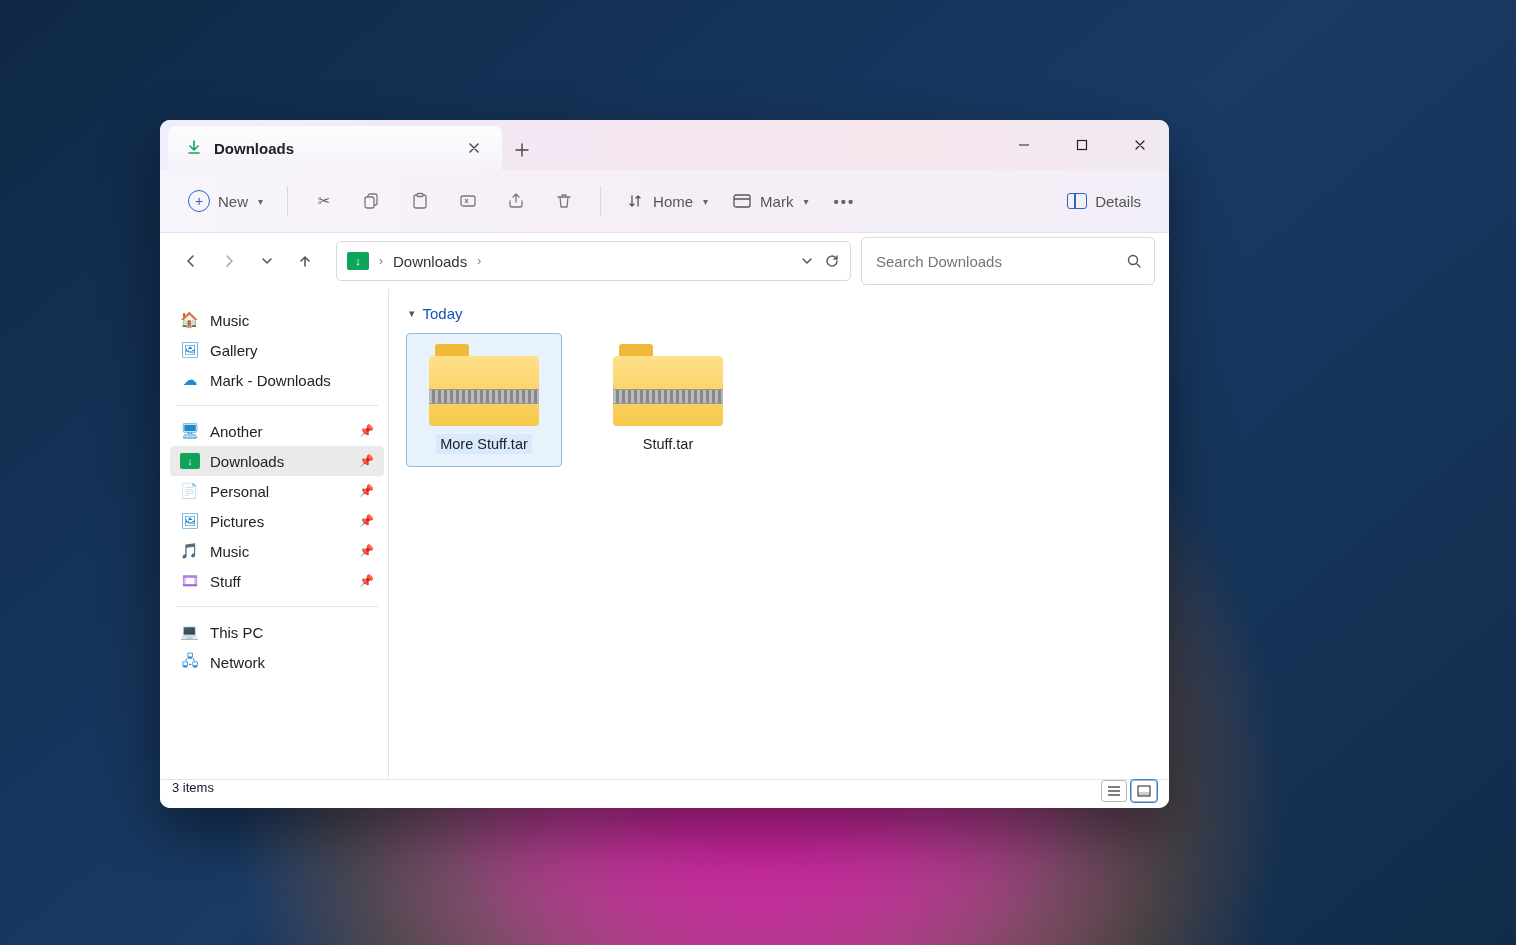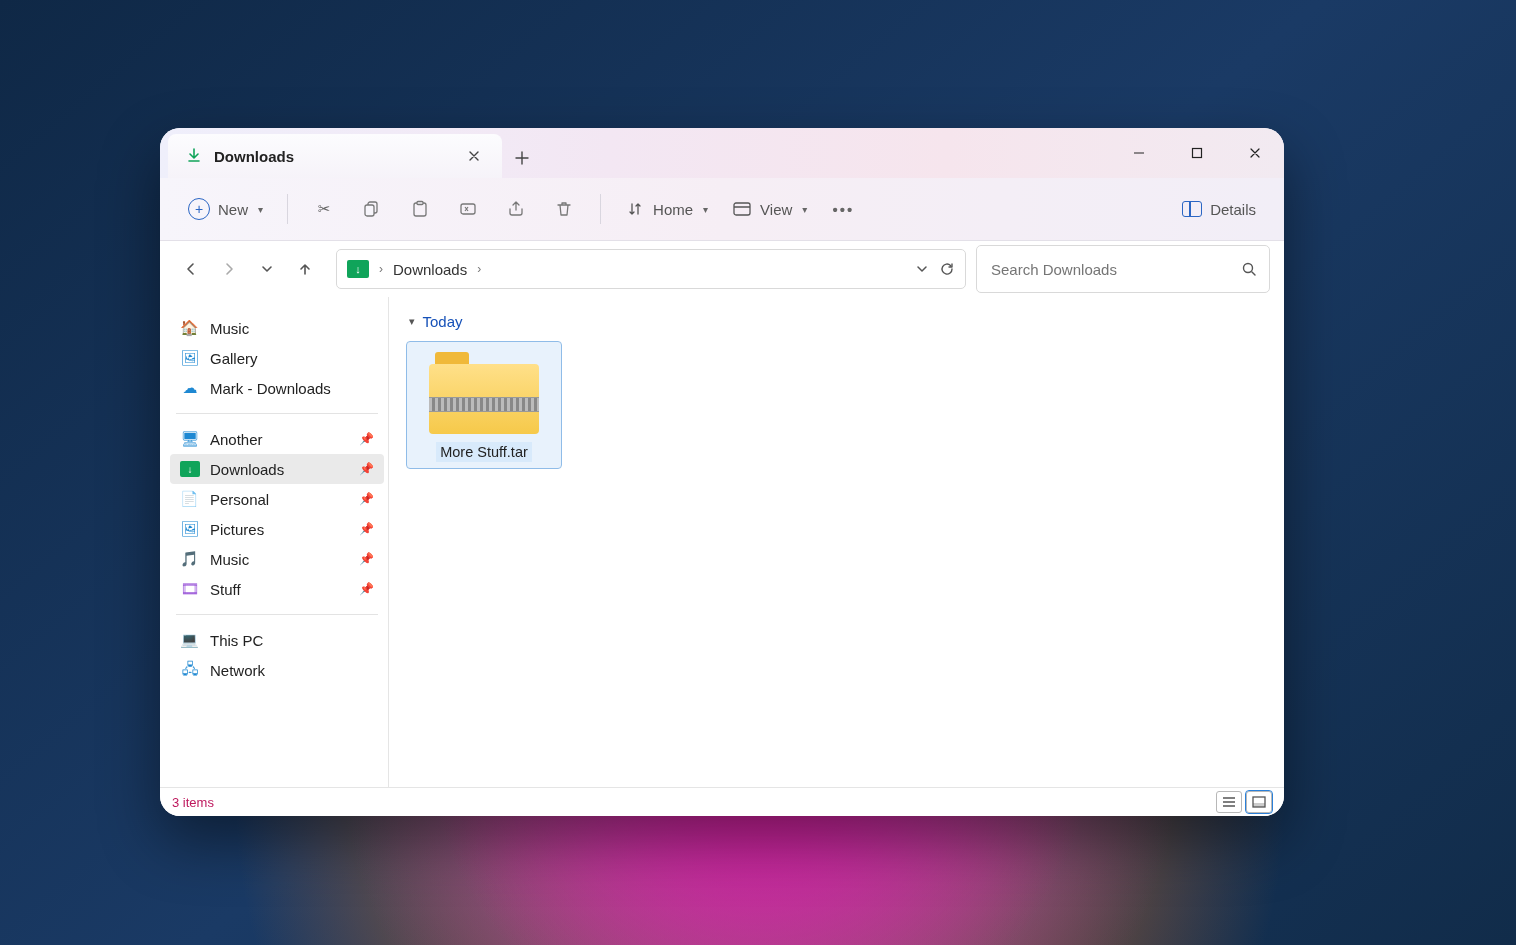--- a/index.html
+++ b/index.html
@@ -5,22 +5,22 @@
   html,body{margin:0;padding:0;width:1516px;height:945px;font-family:"Segoe UI",Arial,sans-serif;overflow:hidden;}
   body{
     background:
       radial-gradient(circle 520px at 760px 720px, #e11887 0%, rgba(225,24,135,0) 65%),
       radial-gradient(circle 600px at 760px 750px, #8b2ef2 0%, rgba(139,46,242,0) 70%),
       radial-gradient(circle 700px at 760px 800px, #fc7a18 0%, rgba(252,122,24,0) 75%),
       linear-gradient(140deg,#0f2846 0%,#1a3a65 50%,#112c4a 100%);
   }
   
   .window{
-    position:absolute;left:160px;top:128px;width:1124px;height:688px;
-    background:#fff;border-radius:20px;box-shadow:0 25px 60px rgba(0,0,0,0.45);
+    position:absolute;left:160px;top:120px;width:1009px;height:688px;
+    background:#fff;border-radius:10px;box-shadow:0 25px 60px rgba(0,0,0,0.45);
     overflow:hidden;
     display:flex;flex-direction:column;
   }
   
   .titlebar{
     height:50px;display:flex;align-items:flex-end;
     background:linear-gradient(90deg,#efeffb 0%,#f3e7f3 40%,#f6e5ed 70%,#f2eaf1 100%);
   }
   .tab{
     height:44px;display:flex;align-items:center;padding:0 16px 0 18px;
@@ -68,32 +68,32 @@
   .sb-item{display:flex;align-items:center;gap:10px;height:30px;padding:0 10px;border-radius:4px;font-size:15px;color:#222;cursor:pointer;position:relative}
   .sb-item.active{background:#eaeaea}
   .sb-item .pin{margin-left:auto;color:#9a9a9a;font-size:12px}
   .sb-divider{height:1px;background:#e3e3e3;margin:10px 6px}
   .sb-ico{width:20px;height:20px;display:flex;align-items:center;justify-content:center;font-size:15px}
   
   .content{flex:1;position:relative;padding:14px 18px;overflow:auto}
   .group-header{display:flex;align-items:center;gap:8px;color:#1651b8;font-size:15px;margin:2px 0 12px 2px;cursor:pointer}
   .group-header .chev{font-size:11px;color:#555}
   .items{display:flex;gap:30px;flex-wrap:wrap}
-  .file{width:146px;padding:8px 4px 6px;border-radius:3px;display:flex;flex-direction:column;align-items:center;cursor:pointer}
+  .file{width:146px;padding:8px 4px 12px;border-radius:3px;display:flex;flex-direction:column;align-items:center;cursor:pointer}
   .file.selected{outline:1px solid #8fbce8;background:#e8f2fc}
   .file .thumb{width:110px;height:84px;position:relative}
   .file .label{margin-top:8px;font-size:14.5px;color:#222;text-align:center;line-height:1.25;padding:1px 4px}
   .file.selected .label{background:#d8eafb}
   
   .zip{position:absolute;inset:0}
   .zip .tab{position:absolute;left:6px;top:2px;width:34px;height:16px;background:#f0b93a;border-radius:3px 3px 0 0;min-width:unset;padding:0;margin:0}
   .zip .body{position:absolute;left:0;right:0;top:14px;bottom:0;background:linear-gradient(#ffe089,#f6c94a);border-radius:4px}
   .zip .zipper{position:absolute;left:0;right:0;top:47px;height:13px;background:repeating-linear-gradient(90deg,#bbb 0 3px,#888 3px 6px);border-top:1px solid #999;border-bottom:1px solid #999}
   
-  .status{height:28px;border-top:1px solid #e5e5e5;display:flex;align-items:center;padding:0 12px;font-size:13px;color:#be185d;background:#fff}
+  .status{height:28px;border-top:1px solid #e5e5e5;display:flex;padding:0 12px;font-size:13px;color:#0f172a;background:#fff}
   .status .spacer{flex:1}
   .view-toggle{display:flex;gap:4px}
   .view-toggle div{width:24px;height:20px;border:1px solid #b8b8b8;border-radius:3px;display:flex;align-items:center;justify-content:center;cursor:pointer;color:#555;font-size:12px}
   .view-toggle .active{outline:1.5px solid #2b80d8}
   svg{display:block}
 </style>
 </head>
 <body>
 
 <div class="window">
@@ -194,21 +194,21 @@
       <span>Home</span>
       <span class="chev">▾</span>
     </div>
     <div class="tbtn">
       <span class="ico">
           <svg width="18" height="14" viewBox="0 0 18 14">
             <rect x="1" y="1" width="16" height="12" rx="2" stroke="#555" stroke-width="1.3" fill="none"></rect>
             <path d="M1 5h16" stroke="#555" stroke-width="1.3"></path>
           </svg>
         </span>
-      <span>View</span>
+      <span>Mark</span>
       <span class="chev">▾</span>
     </div>
     <div class="tbtn icon-only">
         <span class="ico" style="letter-spacing:2px;font-weight:bold">•••</span>
       </div>
     <div style="flex:1"></div>
     <div class="tbtn">
       <span class="details-ico"></span>
       <span>Details</span>
     </div>
@@ -338,20 +338,30 @@
         <div class="file selected">
           <div class="thumb">
             <div class="zip">
                 <div class="tab"></div>
                 <div class="body"></div>
                 <div class="zipper"></div>
               </div>
           </div>
           <div class="label">More Stuff.tar</div>
         </div>
+        <div class="file">
+          <div class="thumb">
+            <div class="zip">
+                <div class="tab"></div>
+                <div class="body"></div>
+                <div class="zipper"></div>
+              </div>
+          </div>
+          <div class="label">Stuff.tar</div>
+        </div>
       </div>
     </div>
   </div>
 
   <div class="status">
     <span>3 items</span>
     <span class="spacer"></span>
     <div class="view-toggle">
       <div>
           <svg width="14" height="12" viewBox="0 0 14 12">

